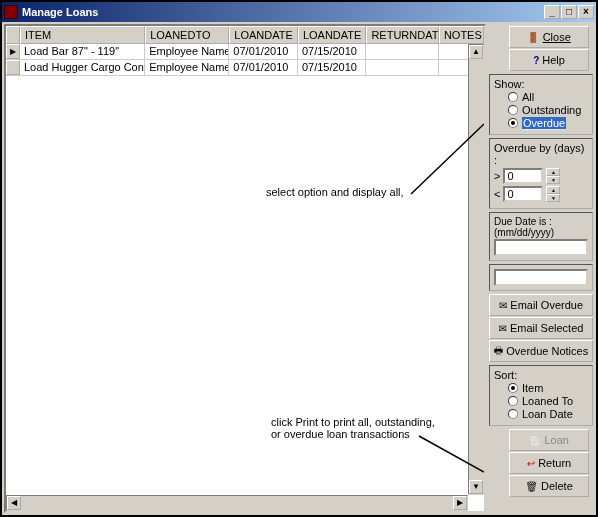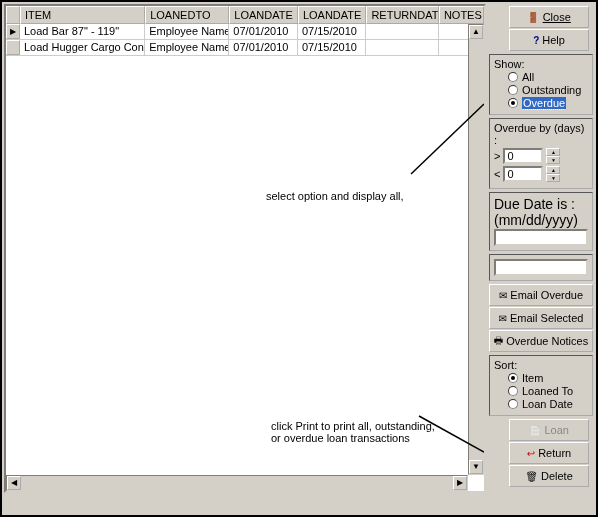--- a/index.html
+++ b/index.html
@@ -32,27 +32,36 @@
 .radio-row { display: flex; align-items: center; gap: 4px; margin: 1px 0; padding-left: 14px; }
 .radio { width: 10px; height: 10px; border: 1px inset #888; border-radius: 50%; background: #fff; display: inline-flex; align-items: center; justify-content: center; }
 .radio.sel::after { content: ""; width: 4px; height: 4px; background: #000; border-radius: 50%; }
 .highlight { background: #316ac5; color: #fff; padding: 0 1px; }
 .spin-row { display: flex; align-items: center; gap: 3px; margin: 2px 0; }
 .spin-input { width: 40px; height: 16px; border: 2px inset #d4d0c8; background: #fff; padding: 0 2px; }
 .spin-btns { display: flex; flex-direction: column; }
 .spin-btn { width: 14px; height: 8px; border: 1px outset #fff; background: #d4d0c8; font-size: 5px; line-height: 6px; text-align: center; }
 .text-input { width: 100%; height: 17px; border: 2px inset #d4d0c8; background: #fff; margin-top: 1px; }
 .ico { font-size: 10px; }
-.annotation { position: absolute; color: #000; font-size: 11px; margin-top: 24px; }
+.annotation { position: absolute; color: #000; font-size: 11px; }
 .dotted { text-decoration: underline dotted; text-underline-offset: 2px; }
 </style>
 </head>
 <body>
 
 <div class="window">
+  <div class="titlebar">
+    <div class="titlebar-icon"></div>
+    <div class="titlebar-text">Manage Loans</div>
+    <div class="titlebar-btns">
+      <div class="titlebar-btn">_</div>
+      <div class="titlebar-btn">□</div>
+      <div class="titlebar-btn">×</div>
+    </div>
+  </div>
   <div class="content">
     <div class="grid-area">
       <div class="grid-header">
         <div class="row-selector"></div>
         <div class="grid-header-cell" style="width:128px">ITEM</div>
         <div class="grid-header-cell" style="width:86px">LOANEDTO</div>
         <div class="grid-header-cell" style="width:70px">LOANDATE</div>
         <div class="grid-header-cell" style="width:70px">LOANDATE</div>
         <div class="grid-header-cell" style="width:74px">RETURNDATE</div>
         <div class="grid-header-cell" style="width:46px">NOTES</div>
@@ -143,21 +152,21 @@
           <span>&lt;</span>
           <div class="spin-input">0</div>
           <div class="spin-btns">
               <div class="spin-btn">▲</div>
               <div class="spin-btn">▼</div>
             </div>
         </div>
       </div>
 
       <div class="group">
-        <div style="font-size:14px">Due Date is : (mm/dd/yyyy)</div>
+        <div style="font-size:10px">Due Date is : (mm/dd/yyyy)</div>
         <div class="text-input"></div>
       </div>
 
       <div class="group">
         <div class="text-input"></div>
       </div>
 
       <div class="btn full">
           <span class="ico">✉</span>
           <span>Email Overdue</span>

